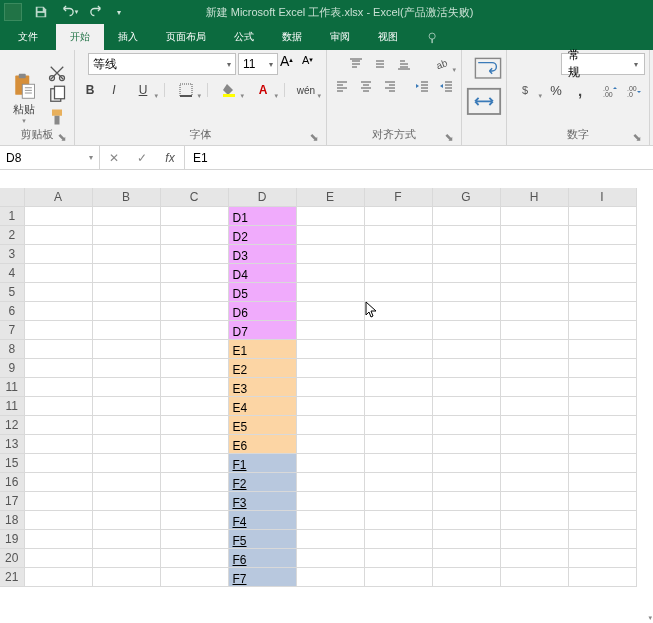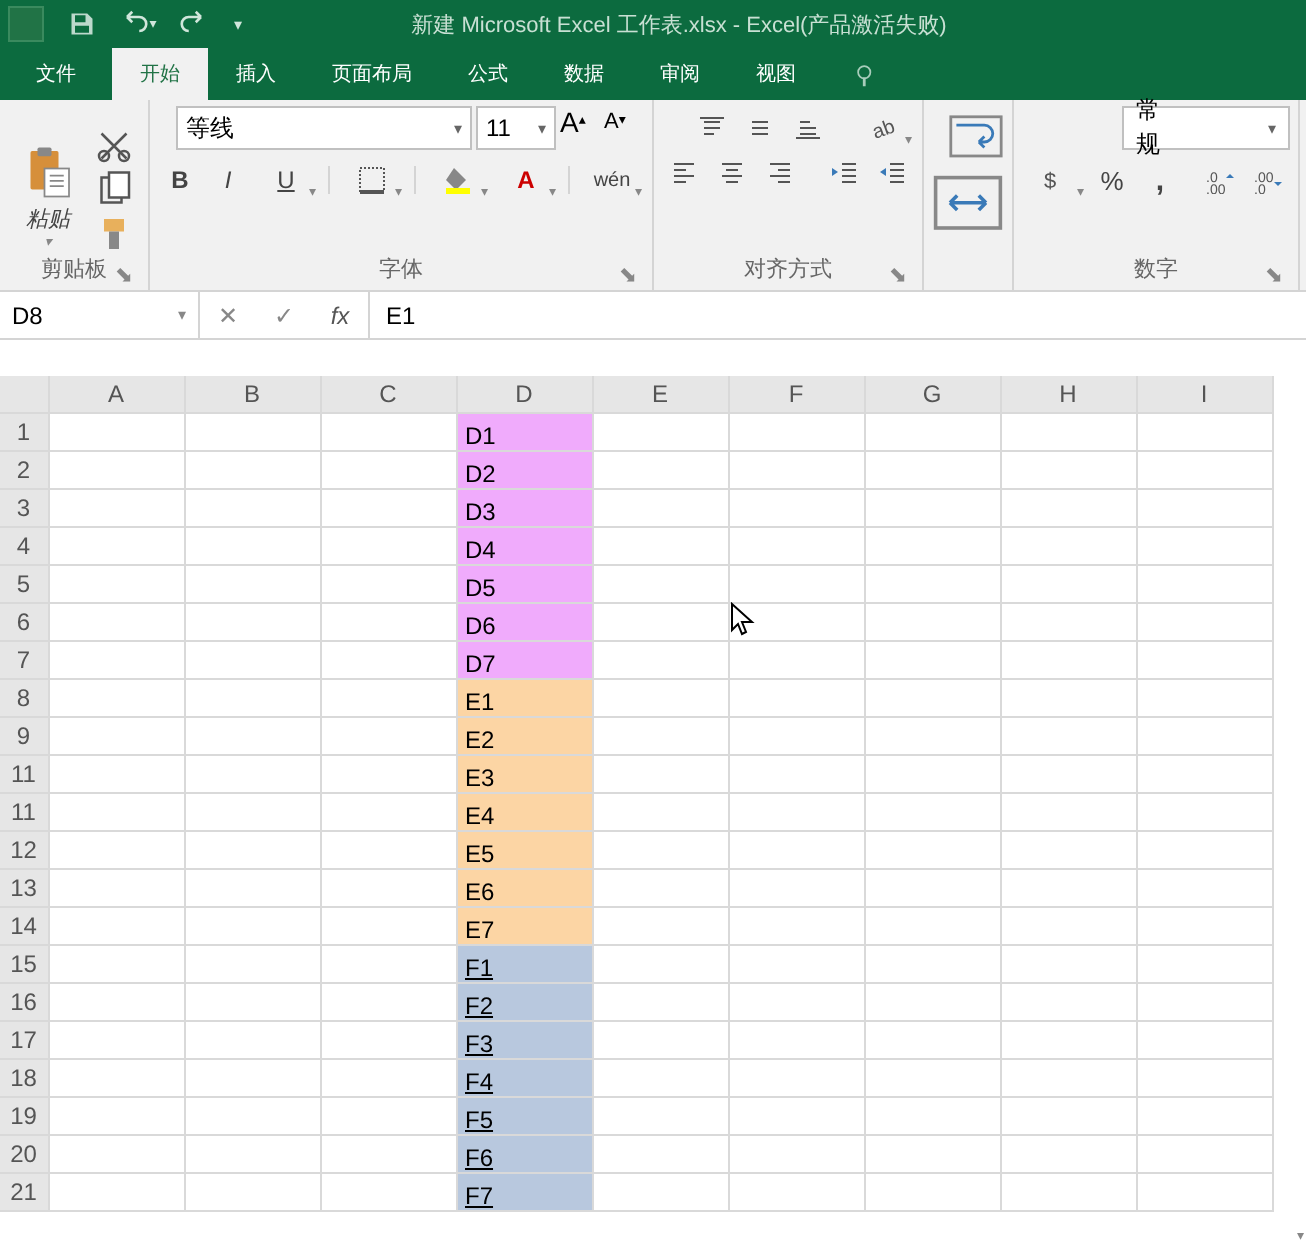--- a/index.html
+++ b/index.html
@@ -21,21 +21,21 @@
 .tabstrip .tellme { display: flex; align-items: center; color: #a8cdbb; font-size: 12px; padding-left: 14px; gap: 5px; }
 .tabstrip .tellme svg { width: 14px; height: 14px; }
 
 
 .ribbon { height: 96px; background: #f1f1f1; border-bottom: 1px solid #d4d4d4; display: flex; }
 .group { border-right: 1px solid #d4d4d4; display: flex; flex-direction: column; padding: 3px 4px 1px; }
 .group-body { flex: 1; display: flex; align-items: flex-end; }
 .group-label { text-align: center; font-size: 11px; color: #666; padding-bottom: 2px; position: relative; }
 .group-label .launcher { position: absolute; right: 2px; bottom: 1px; width: 12px; height: 12px; color: #888; cursor: pointer; }
 
-.big-button { display: flex; flex-direction: column; align-items: center; justify-content: center; padding: 2px 6px; cursor: pointer; font-style: italic; }
+.big-button { display: flex; flex-direction: column; align-items: center; justify-content: center; padding: 2px 6px; cursor: pointer; }
 .big-button svg { width: 28px; height: 28px; }
 .big-button .lbl { font-size: 11px; color: #444; margin-top: 2px; }
 
 .col { display: flex; flex-direction: column; gap: 2px; padding: 0 3px; }
 .col .sm { width: 20px; height: 20px; display: flex; align-items: center; justify-content: center; cursor: pointer; color: #555; }
 .row { display: flex; gap: 2px; align-items: center; }
 .row .sm { width: 22px; height: 22px; display: flex; align-items: center; justify-content: center; cursor: pointer; color: #444; position: relative; }
 .row .sm.with-dd { width: 32px; }
 .row .sm svg { width: 14px; height: 14px; }
 .dd-arrow { position: absolute; right: 1px; bottom: 1px; font-size: 7px; color: #888; }
@@ -523,32 +523,20 @@
           <td></td>
           <td></td>
           <td class="fill-orange">E6</td>
           <td></td>
           <td></td>
           <td></td>
           <td></td>
           <td></td>
         </tr>
         <tr>
-          <th class="rowhead">14</th>
-          <td></td>
-          <td></td>
-          <td></td>
-          <td class="fill-orange">E7</td>
-          <td></td>
-          <td></td>
-          <td></td>
-          <td></td>
-          <td></td>
-        </tr>
-        <tr>
           <th class="rowhead">15</th>
           <td></td>
           <td></td>
           <td></td>
           <td class="fill-blue">F1</td>
           <td></td>
           <td></td>
           <td></td>
           <td></td>
           <td></td>

